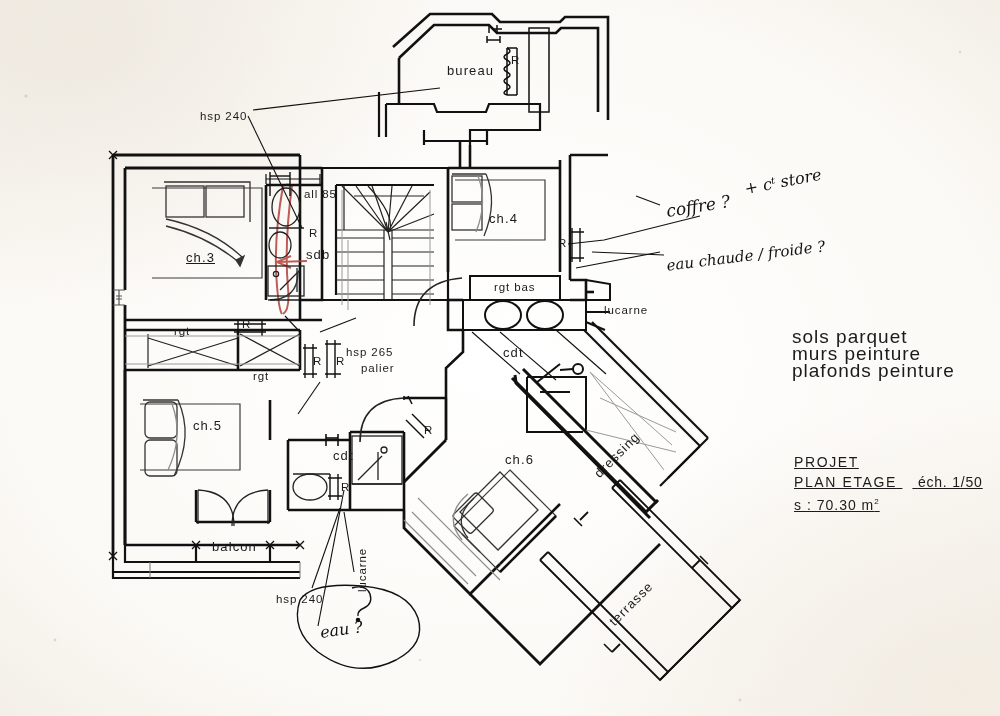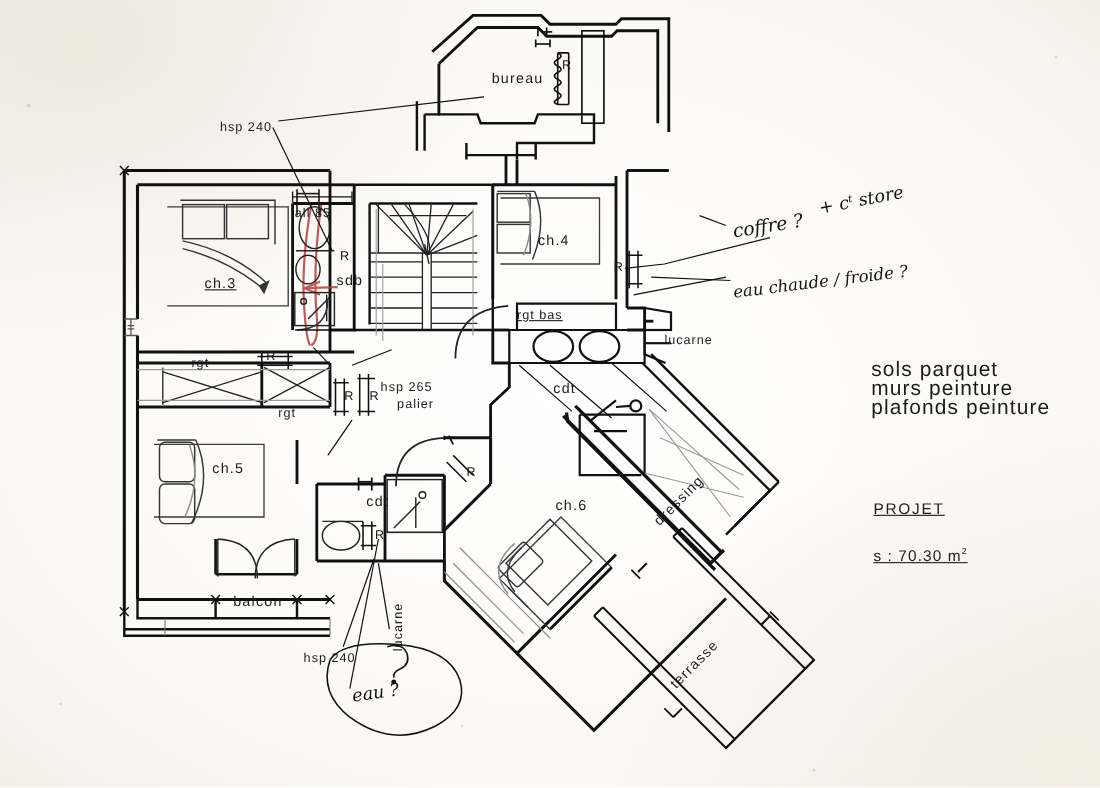--- a/index.html
+++ b/index.html
@@ -413,27 +413,27 @@
   <div class="lbl room" style="left:186px;top:250px;text-decoration:underline;">ch.3</div>
   <div class="lbl room" style="left:489px;top:211px;">ch.4</div>
   <div class="lbl room" style="left:193px;top:418px;">ch.5</div>
   <div class="lbl room" style="left:505px;top:452px;">ch.6</div>
   <div class="lbl room" style="left:294px;top:247px;margin-left:12px;">sdb</div>
   <div class="lbl room" style="left:503px;top:345px;">cdt</div>
   <div class="lbl room" style="left:333px;top:448px;">cdt</div>
   <div class="lbl room" style="left:212px;top:539px;">balcon</div>
   <div class="lbl room rot45" style="left:606px;top:618px;">terrasse</div>
   <div class="lbl room rot45" style="left:591px;top:470px;">dressing</div>
-  <div class="lbl small" style="left:470px;top:281px;text-decoration:underline;">rgt bas</div>
+  <div class="lbl small" style="left:494px;top:281px;">rgt bas</div>
 
   <div class="lbl small" style="left:200px;top:110px;">hsp 240</div>
   <div class="lbl small" style="left:276px;top:593px;">hsp 240</div>
   <div class="lbl small" style="left:346px;top:346px;">hsp 265</div>
   <div class="lbl small" style="left:361px;top:362px;">palier</div>
-  <div class="lbl small" style="left:268px;top:188px;">all 85</div>
+  <div class="lbl small" style="left:268px;top:188px;padding-left:36px;">all 85</div>
 
   <div class="lbl small" style="left:174px;top:325px;">rgt</div>
   <div class="lbl small" style="left:253px;top:370px;">rgt</div>
 
   <div class="lbl small" style="left:604px;top:304px;">lucarne</div>
   <div class="lbl small rot90" style="left:356px;top:592px;">lucarne</div>
 
   <div class="lbl small" style="left:511px;top:54px;">R</div>
   <div class="lbl small" style="left:309px;top:227px;">R</div>
   <div class="lbl small" style="left:558px;top:237px;">R</div>
@@ -446,17 +446,22 @@
   <div class="hand" style="left:666px;top:196px;font-size:17px;transform:rotate(-9deg);">coffre ?</div>
   <div class="hand" style="left:744px;top:172px;font-size:16px;transform:rotate(-11deg);">+ cᵗ store</div>
   <div class="hand" style="left:666px;top:247px;font-size:15px;transform:rotate(-7deg);">eau chaude / froide ?</div>
   <div class="hand" style="left:320px;top:620px;font-size:16px;transform:rotate(-8deg);">eau ?</div>
 
   <div class="lbl note" style="left:792px;top:328px;">sols parquet</div>
   <div class="lbl note" style="left:792px;top:345px;text-align:center;">murs peinture</div>
   <div class="lbl note" style="left:792px;top:362px;">plafonds peinture</div>
 
   <div class="lbl title" style="left:794px;top:452px;">PROJET</div>
+  <div class="lbl title" style="left:794px;top:472px;">
+    <span>PLAN ETAGE</span>
+    <span style="display:inline-block;width:10px;"></span>
+    <span style="letter-spacing:.8px;">éch. 1/50</span>
+  </div>
   <div class="lbl title" style="left:794px;top:492px;letter-spacing:1px;">
     <span>s : 70.30 m</span><span class="sup">2</span>
   </div>
 
 </div>
 
 </body></html>

